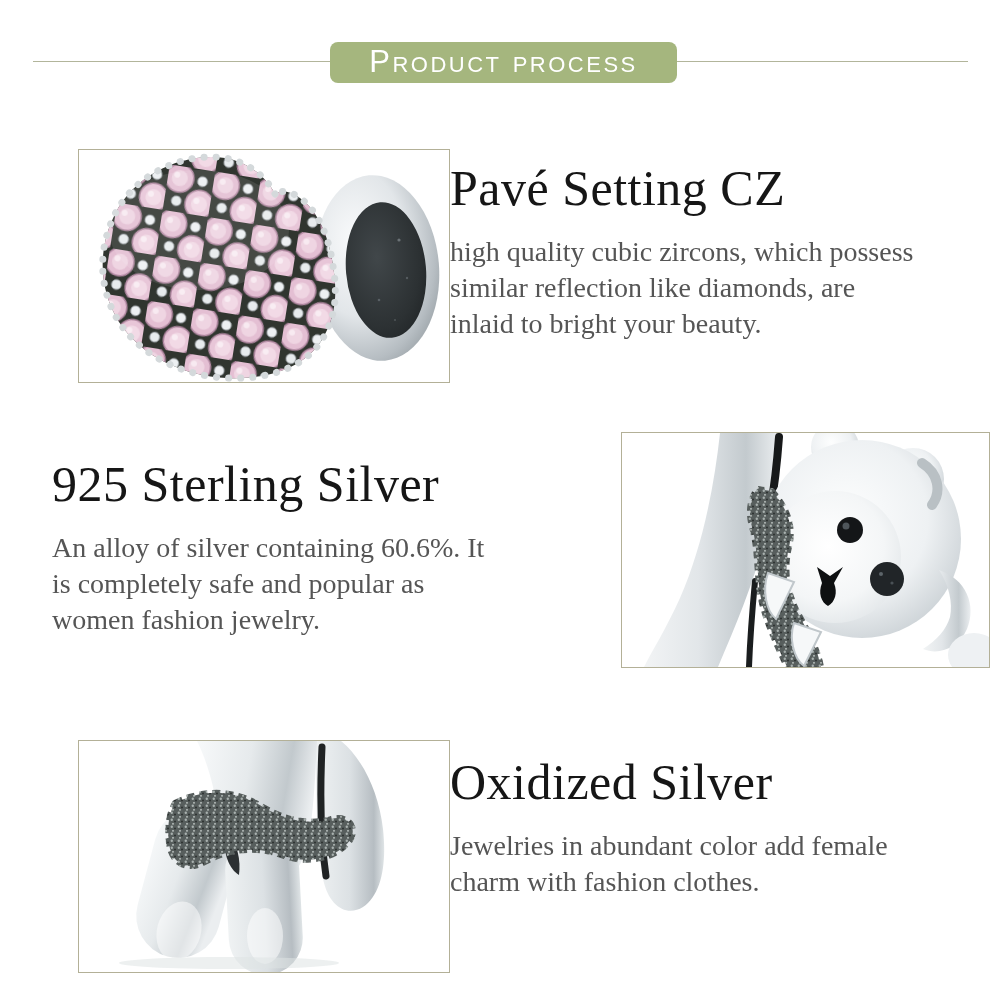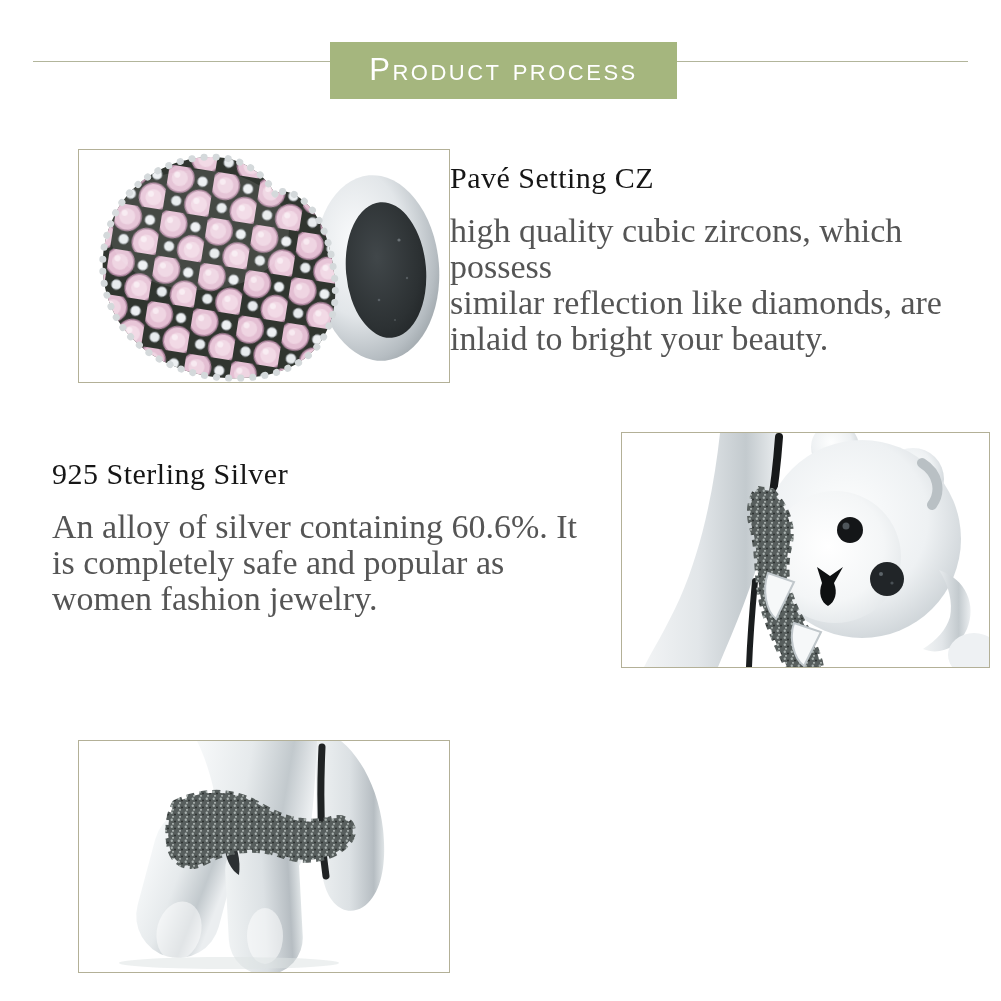--- a/index.html
+++ b/index.html
@@ -10,23 +10,23 @@
     overflow: hidden;
   }
   .page { position: relative; width: 1001px; height: 1001px; background: #ffffff; }
 
   
   .header-line {
     position: absolute; left: 33px; top: 61px; width: 935px; height: 0;
     border-top: 1px solid #b2b59b;
   }
   .header-badge {
-    position: absolute; left: 330px; top: 42px; width: 347px; height: 57px;
+    position: absolute; left: 330px; top: 42px; width: 347px; height: 41px;
     background: #a5b67e;
-    display: flex; align-items: center; justify-content: center;
+    display: flex; align-items: center; justify-content: center; border-radius: 8px;
   }
   .header-badge span {
     font-family: "Liberation Sans", sans-serif;
     font-variant: small-caps;
     font-size: 31px; letter-spacing: 2.5px;
     color: #ffffff; line-height: 1;
     transform: translateY(-1px);
   }
 
   
@@ -38,27 +38,27 @@
   .photo svg { display: block; width: 100%; height: 100%; }
   .photo-1 { left: 38px;  top: 133px; width: 372px; height: 234px; }
   .photo-2 { left: 581px; top: 416px; width: 369px; height: 236px; }
   .photo-3 { left: 38px;  top: 724px; width: 372px; height: 233px; }
 
   
   .textblock { position: absolute; }
   .textblock h2 {
     margin: 0; font-weight: normal;
     font-family: "Liberation Serif", "DejaVu Serif", serif;
-    font-size: 30px; line-height: 1.05; color: #161616;
+    font-size: 50px; line-height: 1.05; color: #161616;
     letter-spacing: 0.5px;
   }
   .textblock p {
     margin: 19px 0 0 0;
     font-family: "Liberation Serif", "DejaVu Serif", serif;
-    font-size: 34px; line-height: 36px; color: #555555;
+    font-size: 28px; line-height: 36px; color: #555555;
     white-space: pre-line;
   }
   .text-1 { left: 450px; top: 162px; width: 545px; }
   .text-2 { left: 40px;  top: 458px; width: 535px; margin-left: 12px; }
   .text-3 { left: 450px; top: 756px; width: 545px; }
 </style>
 </head>
 <body>
 
 <div class="page">
@@ -202,14 +202,19 @@
       <rect x="148" y="92" width="74" height="142" rx="37" transform="rotate(-3 185 163)" fill="url(#c-leg2)"></rect>
       <path d="M150,92 C158,104 162,118 160,134 C150,128 144,112 146,96 Z" fill="#2c3032"></path>
       <path d="M96,62 C128,46 158,50 184,66 C208,80 232,84 252,78 C268,74 278,84 272,98 C258,118 228,124 202,114 C178,105 148,108 126,121 C108,131 92,122 90,102 C88,86 90,72 96,62 Z" fill="url(#c-speck)"></path>
       <path d="M96,62 C128,46 158,50 184,66 C208,80 232,84 252,78 C268,74 278,84 272,98 C258,118 228,124 202,114 C178,105 148,108 126,121 C108,131 92,122 90,102 C88,86 90,72 96,62 Z" fill="none" stroke="url(#c-speck)" stroke-width="6" stroke-dasharray="8 5"></path>
       <ellipse cx="100" cy="190" rx="22" ry="30" fill="#ffffff" opacity="0.5" transform="rotate(15 100 190)"></ellipse>
       <ellipse cx="186" cy="195" rx="18" ry="28" fill="#ffffff" opacity="0.5"></ellipse>
       <ellipse cx="150" cy="222" rx="110" ry="6" fill="#dfe3e4" opacity="0.55"></ellipse>
     </svg>
   </figure>
 
+  <div class="textblock text-3">
+    <h2>Oxidized Silver</h2>
+    <p>Jewelries in abundant color add female
+charm with fashion clothes.</p>
+  </div>
 
 </div>
 
 </body></html>

